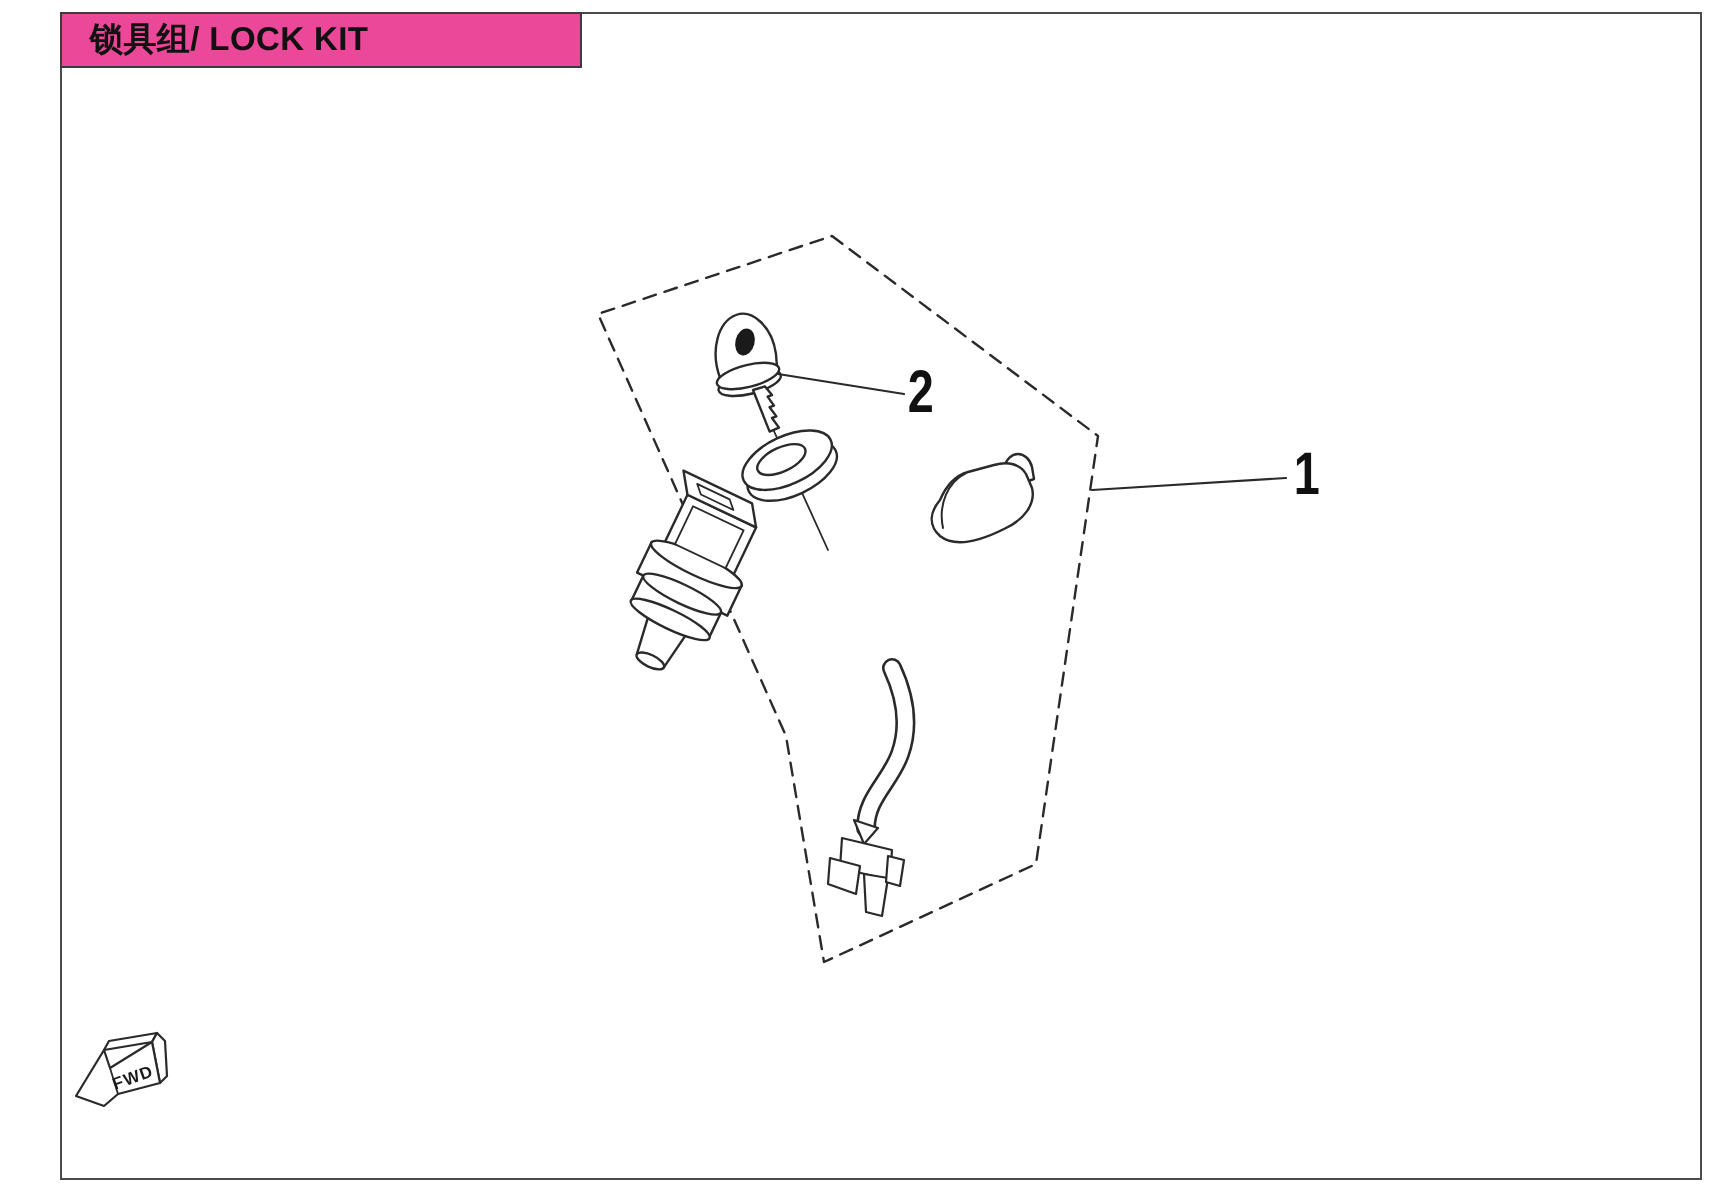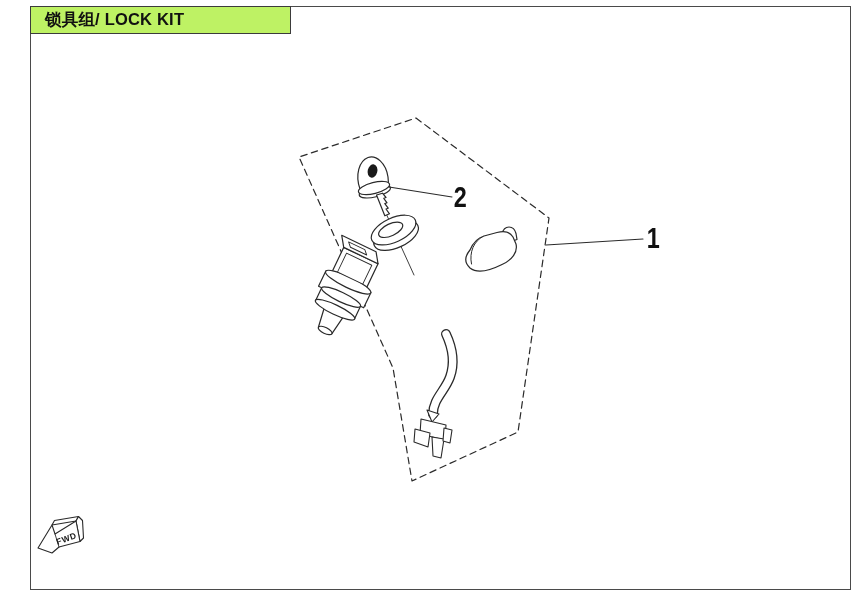--- a/index.html
+++ b/index.html
@@ -18,21 +18,21 @@
     border: 1.6px solid #4a4a4a;
     box-sizing: border-box;
     background: transparent;
   }
   .title-box {
     position: absolute;
     left: 30px; top: 6px;
     width: 261px; height: 28px;
     border: 1.6px solid #3b3b3b;
     box-sizing: border-box;
-    background: #bef264;
+    background: #ec4899;
     display: flex;
     align-items: center;
     padding-left: 14px;
     z-index: 3;
   }
   .title {
     font-size: 16.5px;
     font-weight: bold;
     color: #111111;
     letter-spacing: 0.2px;

